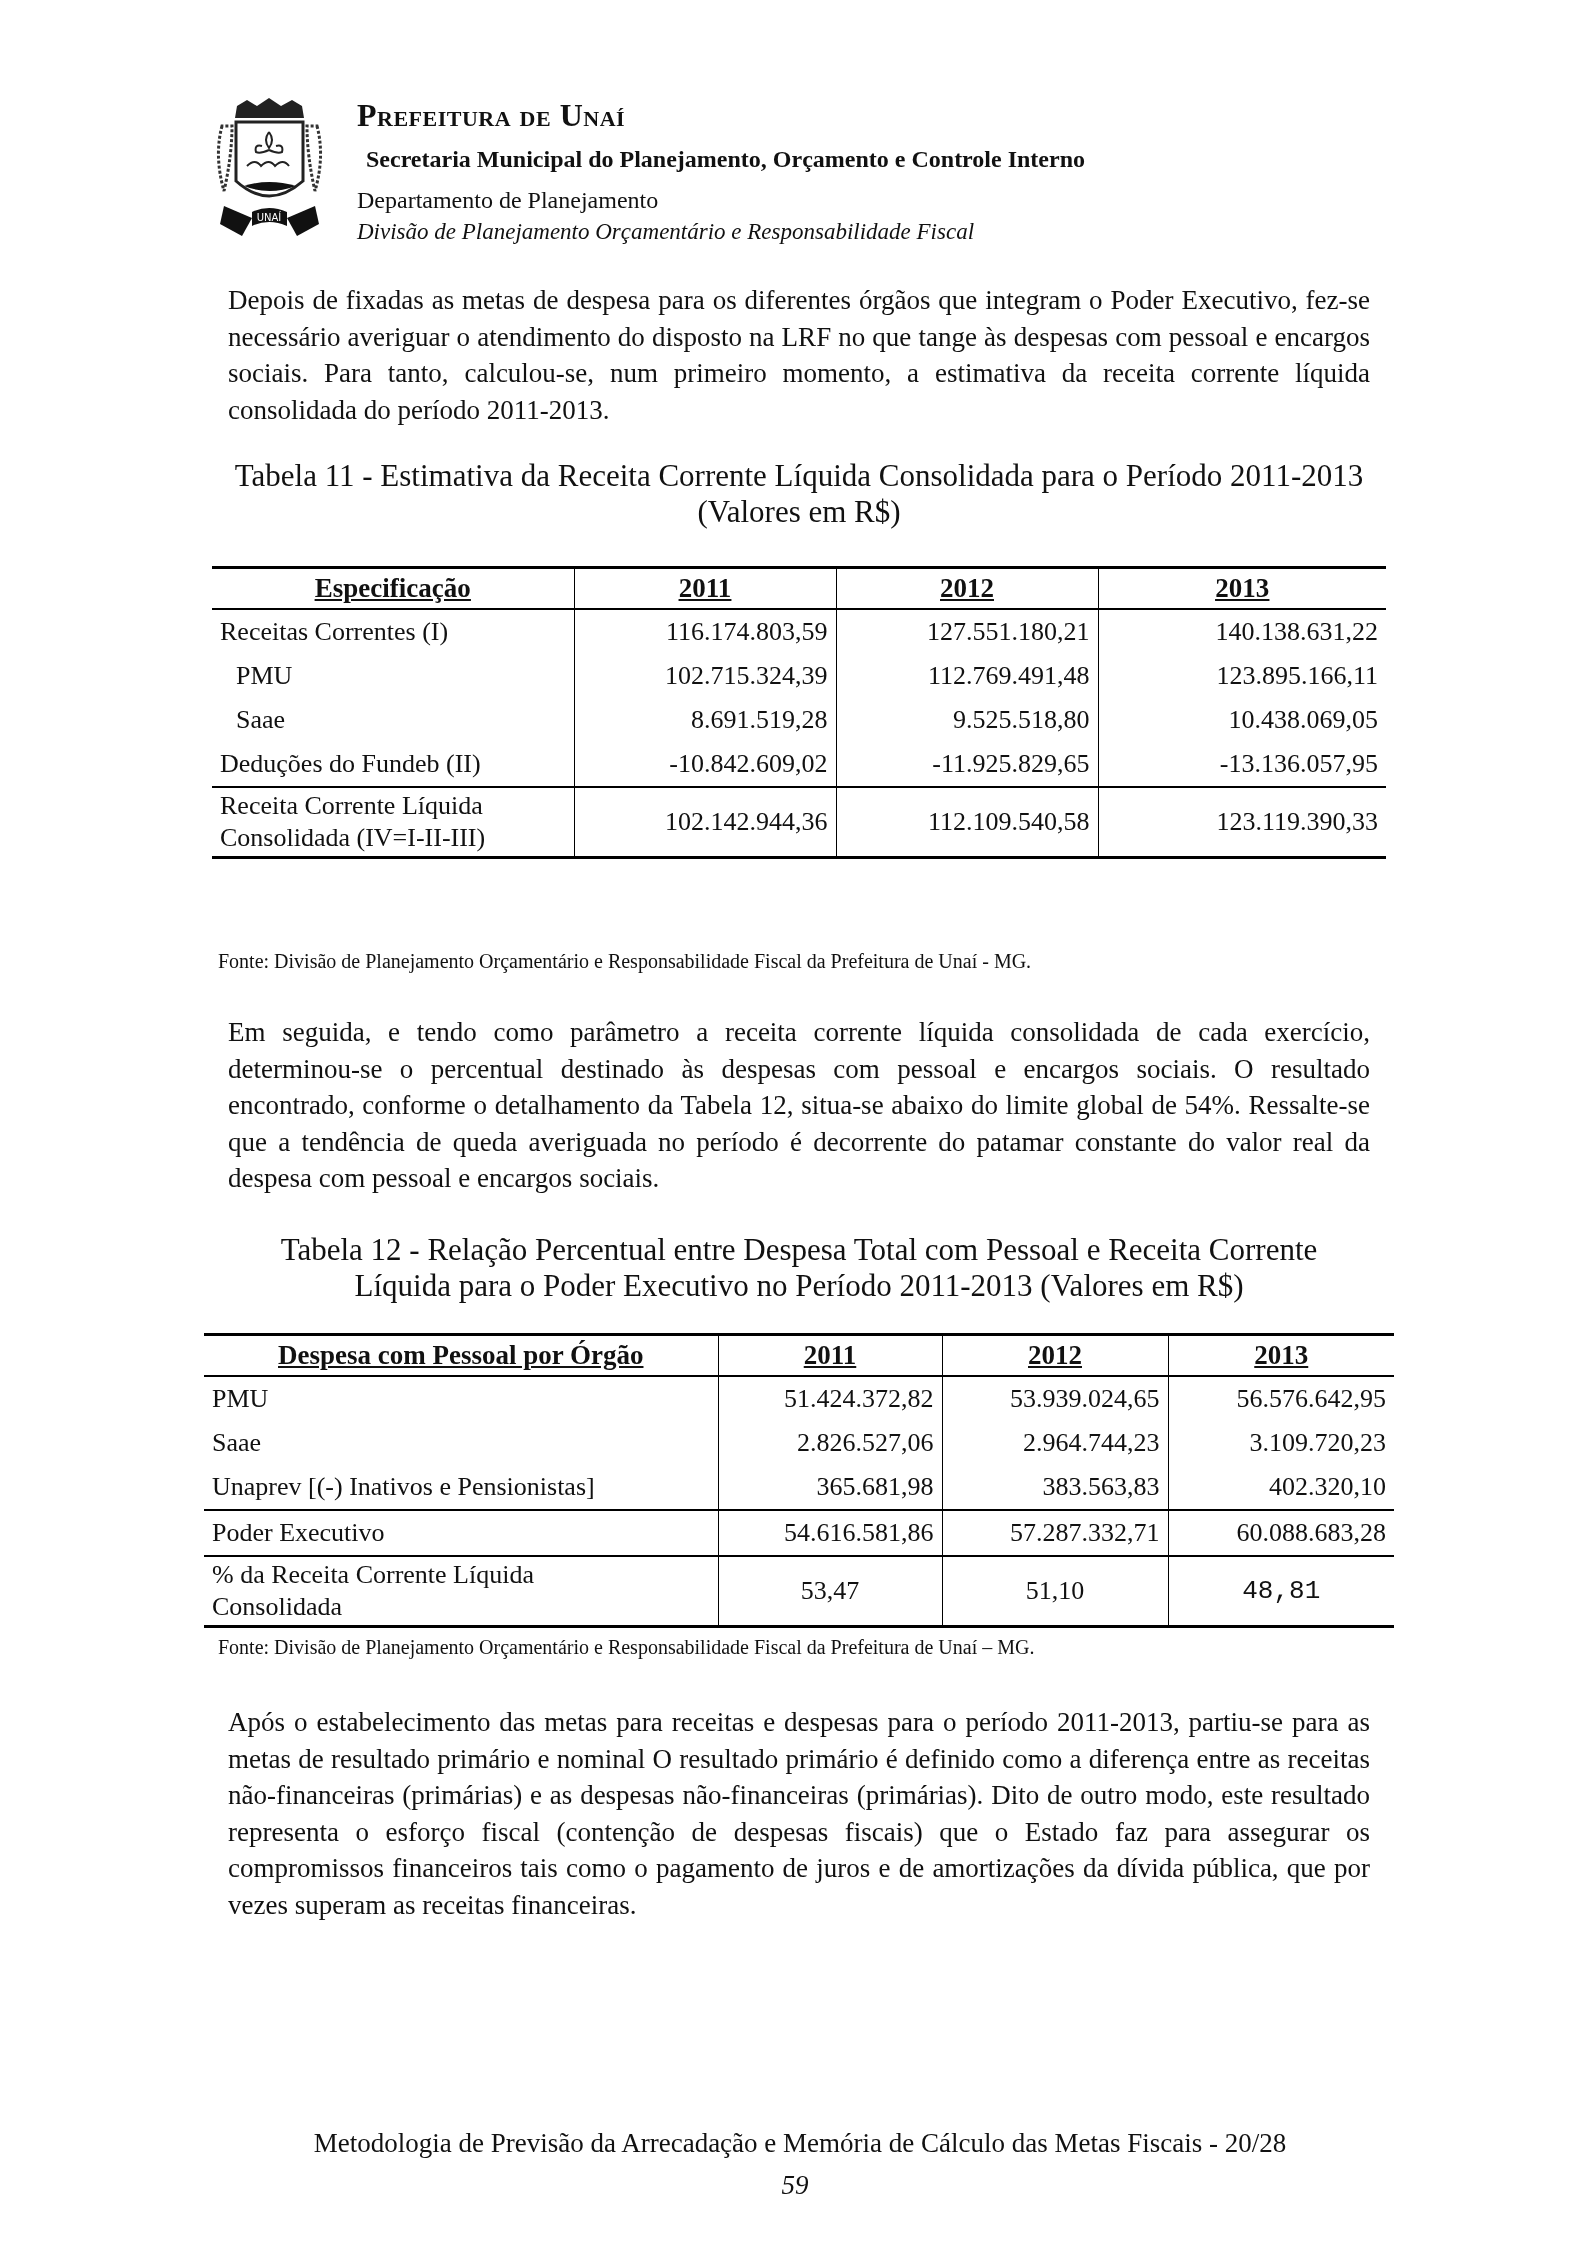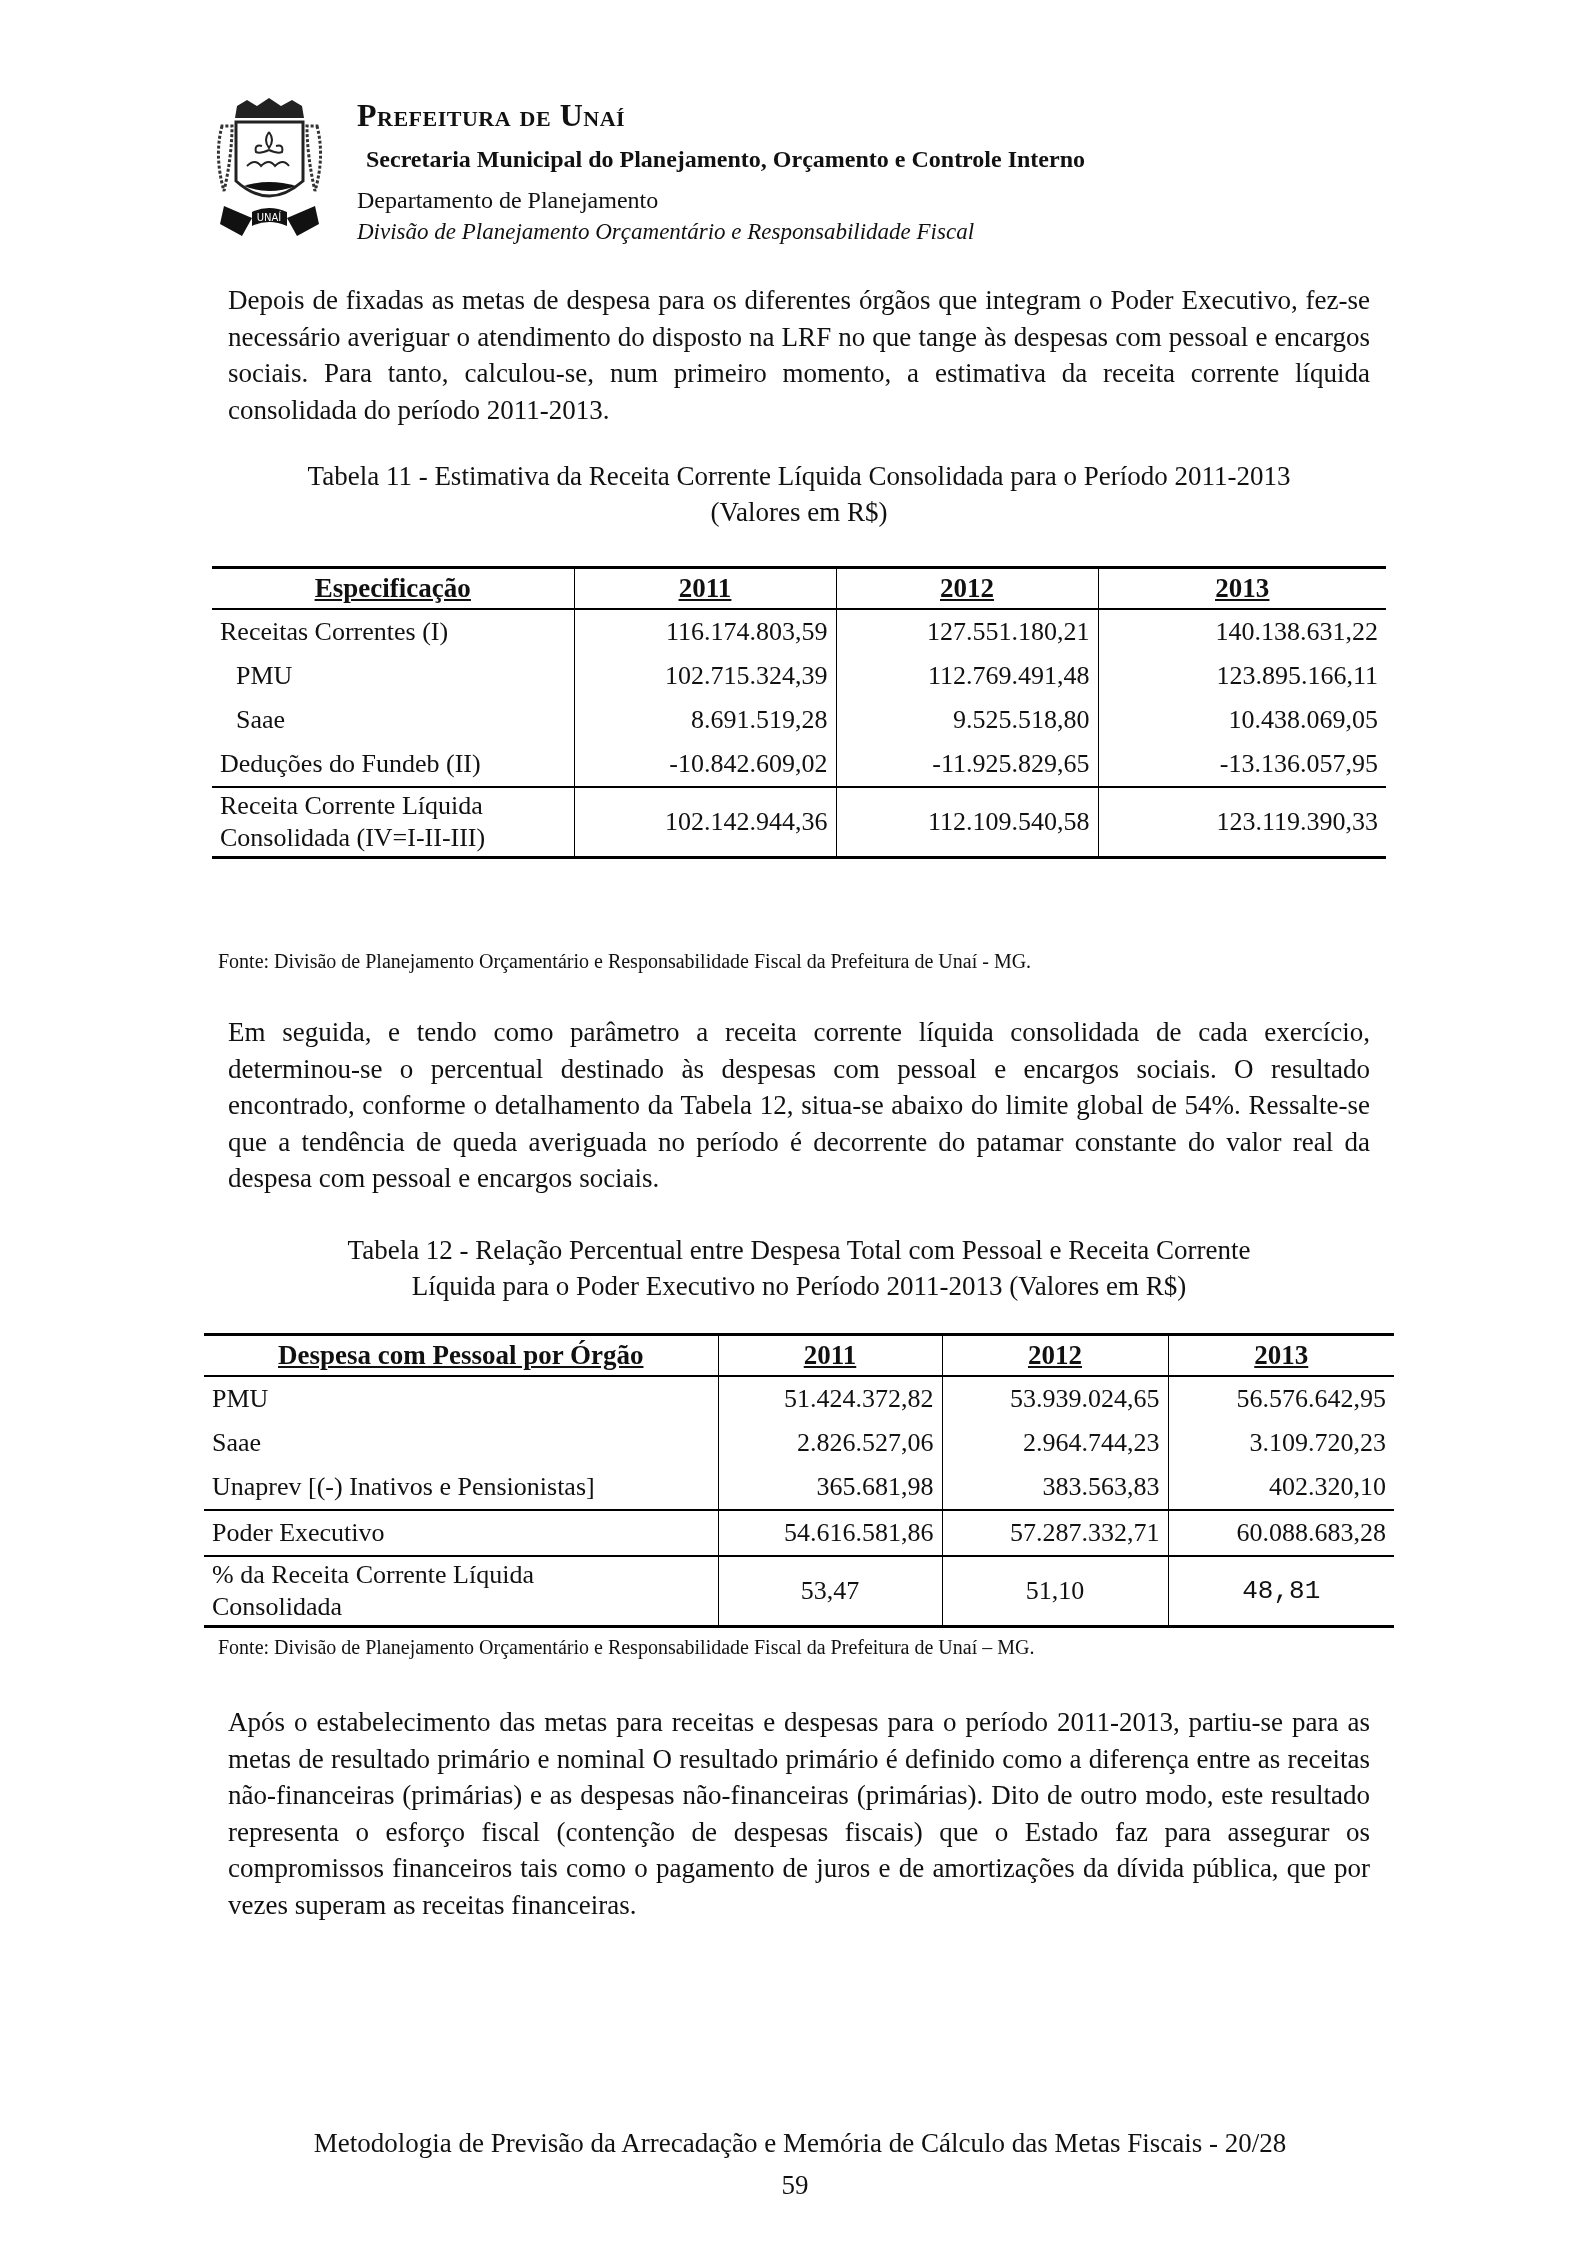--- a/index.html
+++ b/index.html
@@ -6,35 +6,35 @@
   body { width:1590px; height:2246px; position:relative; font-family:"Liberation Serif","DejaVu Serif",serif; color:#111; }
   .header { position:absolute; left:212px; top:96px; width:1200px; height:180px; }
   .logo { position:absolute; left:0; top:0; width:115px; height:148px; }
   .hdr-text { position:absolute; left:145px; top:0; }
   .hdr-title { font-size:32px; font-variant:small-caps; font-weight:bold; letter-spacing:0.5px; line-height:38px; margin:0; }
   .hdr-sec { font-size:24px; font-weight:bold; line-height:32px; margin:9px; }
   .hdr-dep { font-size:24px; line-height:32px; margin:0; }
   .hdr-div { font-size:23px; font-style:italic; line-height:32px; margin:0; }
 
   .para { position:absolute; left:228px; width:1142px; font-size:27px; line-height:36.5px; text-align:justify; margin:0; }
-  .caption { position:absolute; left:228px; width:1142px; font-size:27px; line-height:36px; text-align:center; margin:0; }
+  .caption { position:absolute; left:228px; width:1142px; font-size:31px; line-height:36px; text-align:center; margin:0; }
   .fonte { position:absolute; left:218px; font-size:20px; margin:0; }
 
   table.t { position:absolute; border-collapse:collapse; font-size:26px; }
   table.t th { font-weight:bold; font-size:27px; padding:4px 8px; border-bottom:2px solid #000; text-align:center; }
   table.t td { padding:2px 8px; text-align:right; line-height:40px; }
   table.t td.lbl { text-align:left; }
   table.t .vl { border-left:1.5px solid #000; }
   table.t .top { border-top:3px solid #000;text-decoration:underline; }
   table.t .bot { border-bottom:3px solid #000; }
   table.t .sep td { border-top:2.5px solid #000; }
   .indent { padding-left:24px !important; }
 
   .footer { position:absolute; left:200px; width:1200px; top:2128px; text-align:center; font-size:27px; margin:0; }
-  .pagenum { position:absolute; left:0; width:1590px; top:2170px; text-align:center; font-size:27px; margin:0; }
+  .pagenum { position:absolute; left:0; width:1590px; top:2170px; text-align:center; font-size:27px; margin:0;font-style:italic; }
 </style>
 </head>
 <body>
 
 <div class="header">
   <svg class="logo" viewBox="0 0 115 148">
     <path d="M25 10 L35 4 L45 10 L57 2 L69 10 L80 4 L90 10 L92 22 L23 22 Z" fill="#222"></path>
     <path d="M10 30 Q2 60 12 95 Q20 60 20 30 Z" fill="none" stroke="#333" stroke-width="3" stroke-dasharray="3 2"></path>
     <path d="M105 30 Q113 60 103 95 Q95 60 95 30 Z" fill="none" stroke="#333" stroke-width="3" stroke-dasharray="3 2"></path>
     <path d="M24 26 L91 26 L91 85 Q57 115 24 85 Z" fill="#fff" stroke="#222" stroke-width="3"></path>

